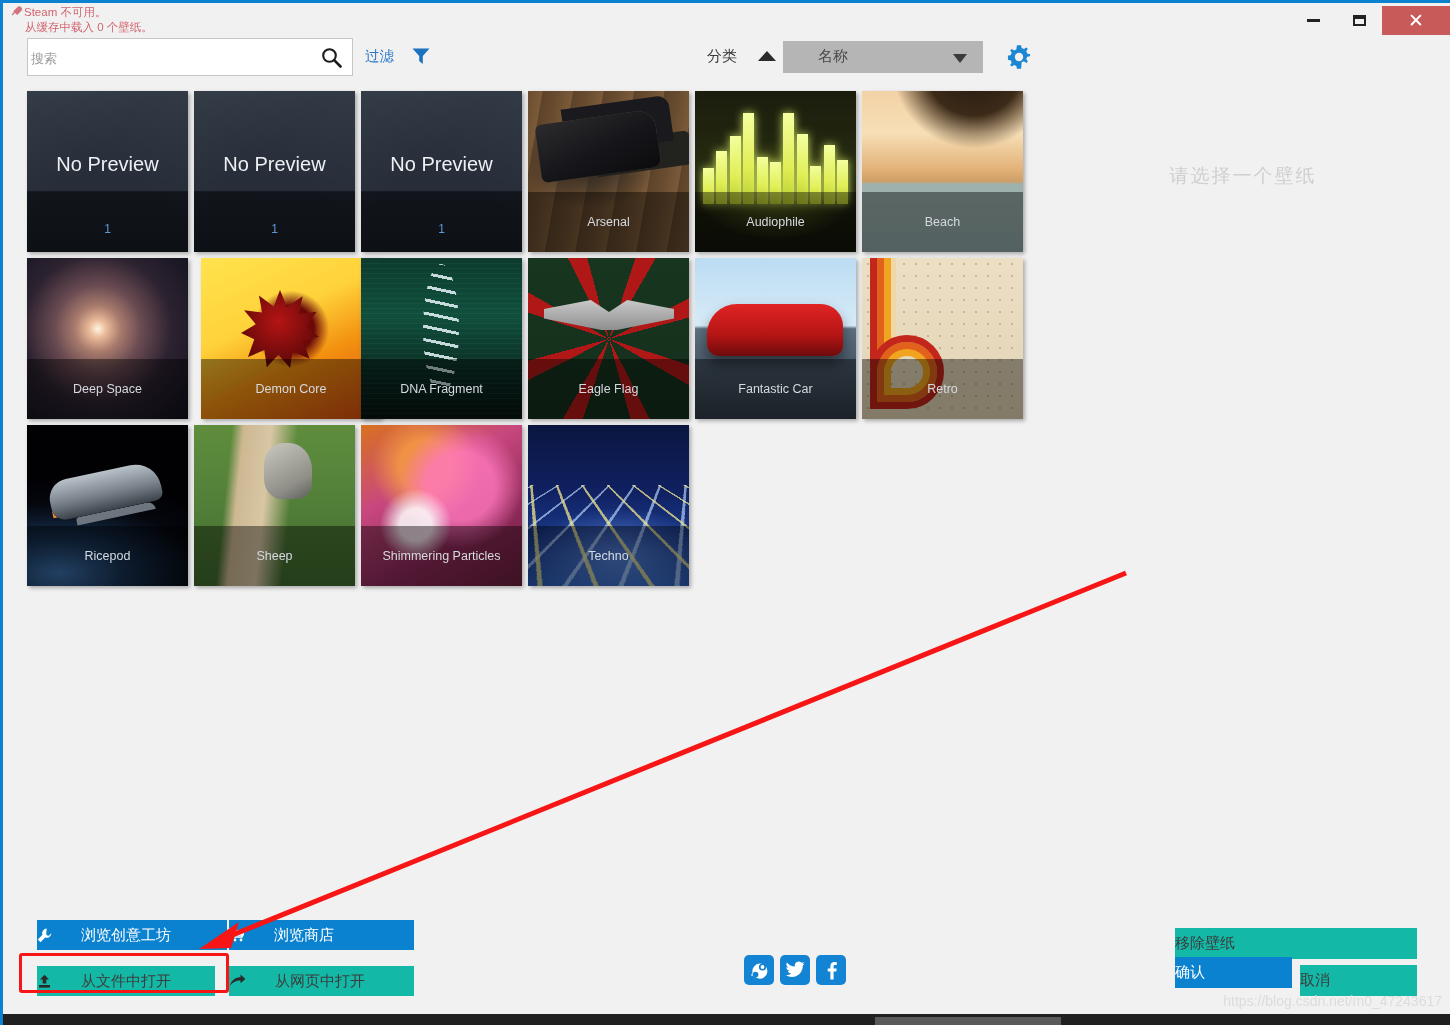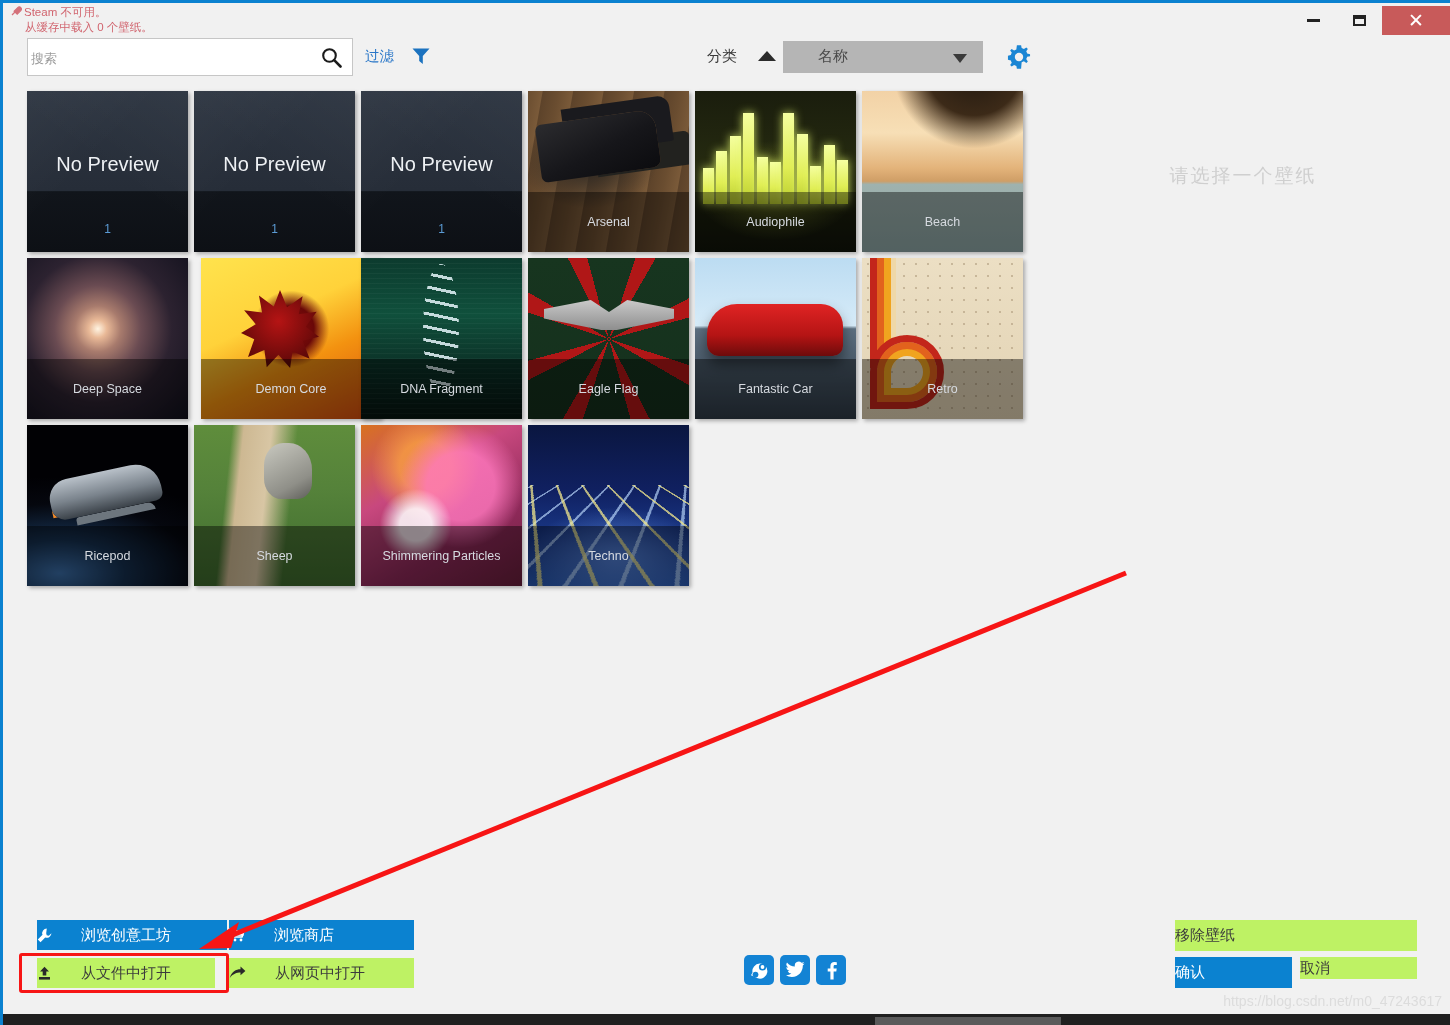--- a/index.html
+++ b/index.html
@@ -456,31 +456,31 @@
     display: flex;
     align-items: center;
     justify-content: flex-start;
     box-sizing: border-box;
     cursor: pointer;
     font-size: 15px;
     user-select: none;
     gap: 22px;
   }
   .btn.primary { background: #0b82d0; color: #fff; }
-  .btn.grey { background: #bef264; color: #3c3c3c; }
+  .btn.grey { background: #14b8a6; color: #3c3c3c; margin-top: 8px; }
   .btn .bicon { margin-right: 7px; display: inline-flex; }
 
   #btn-workshop { left: 34px;  top: 920px; width: 190px; height: 30px; }
   #btn-store    { left: 226px; top: 920px; width: 185px; height: 30px; }
   #btn-file     { left: 34px;  top: 958px; width: 178px; height: 30px; }
   #btn-web      { left: 226px; top: 958px; width: 185px; height: 30px; }
 
   #btn-remove   { left: 1172px; top: 920px; width: 242px; height: 31px; }
   #btn-ok       { left: 1172px; top: 957px; width: 117px; height: 31px; background:#0b82d0; color:#fff; }
-  #btn-cancel   { left: 1297px; top: 957px; width: 117px; height: 22px; }
+  #btn-cancel   { left: 1297px; top: 957px; width: 117px; height: 31px; }
 
   
   .social {
     position: absolute;
     left: 741px;
     top: 955px;
     display: flex;
     gap: 6px;
   }
   .social .s-icon {

